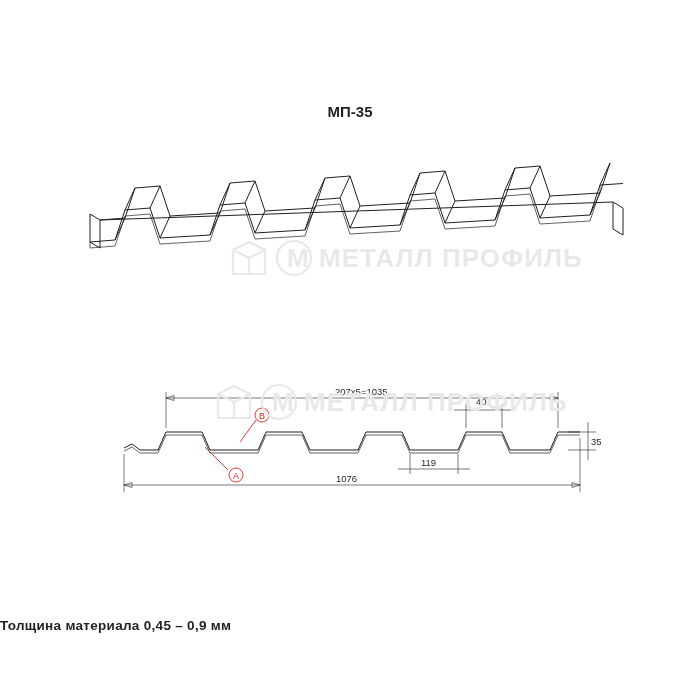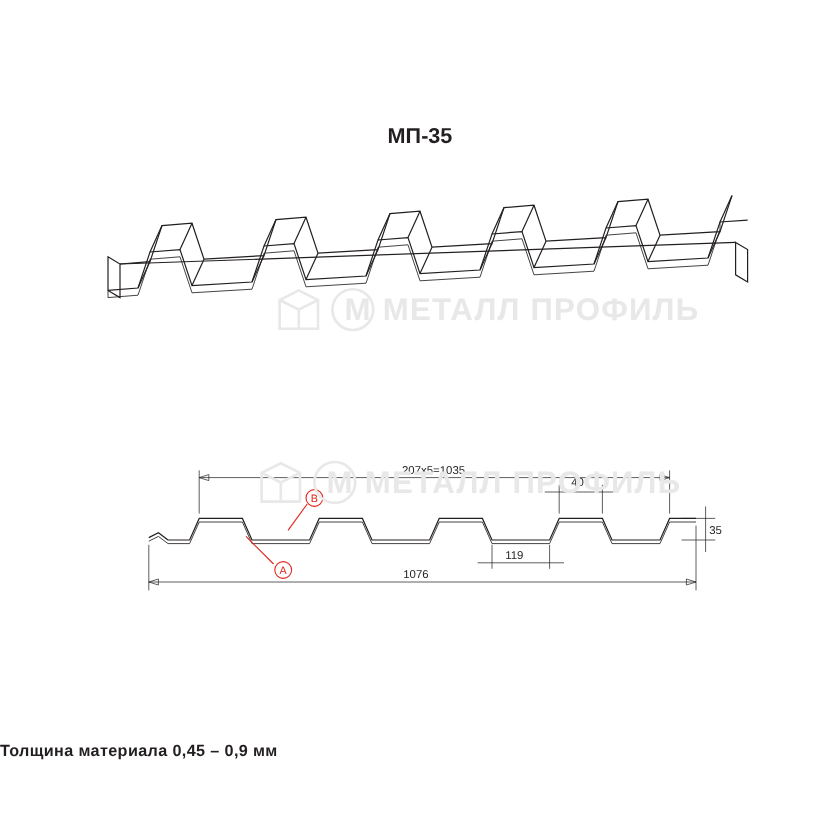--- a/index.html
+++ b/index.html
@@ -31,21 +31,21 @@
     font-weight: bold;
     letter-spacing: 0.5px;
     color: #231f20;
   }
   .subtitle {
     position: absolute;
     left: 0;
     top: 103px;
     width: 700px;
     text-align: center;
-    font-size: 18px;
+    font-size: 15px;
     font-weight: bold;
     color: #231f20;
   }
   .footer {
     position: absolute;
     left: 0;
     top: 618px;
     width: 700px;
     text-align: left;
     font-size: 13.5px;

